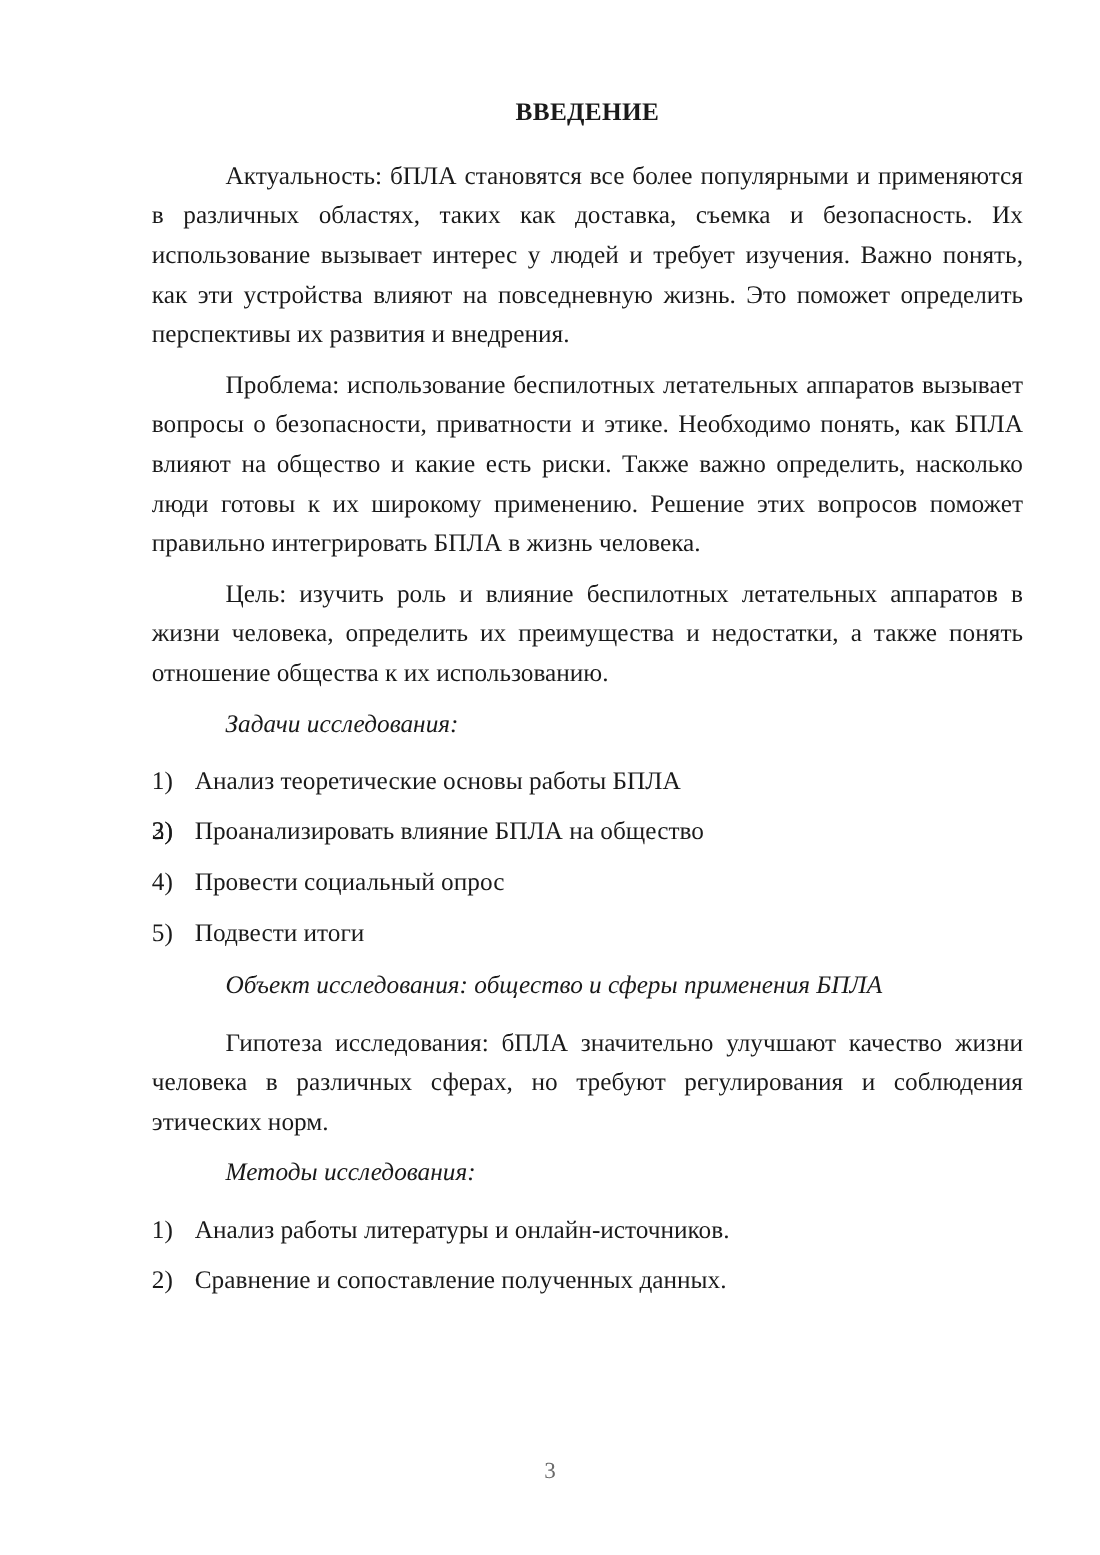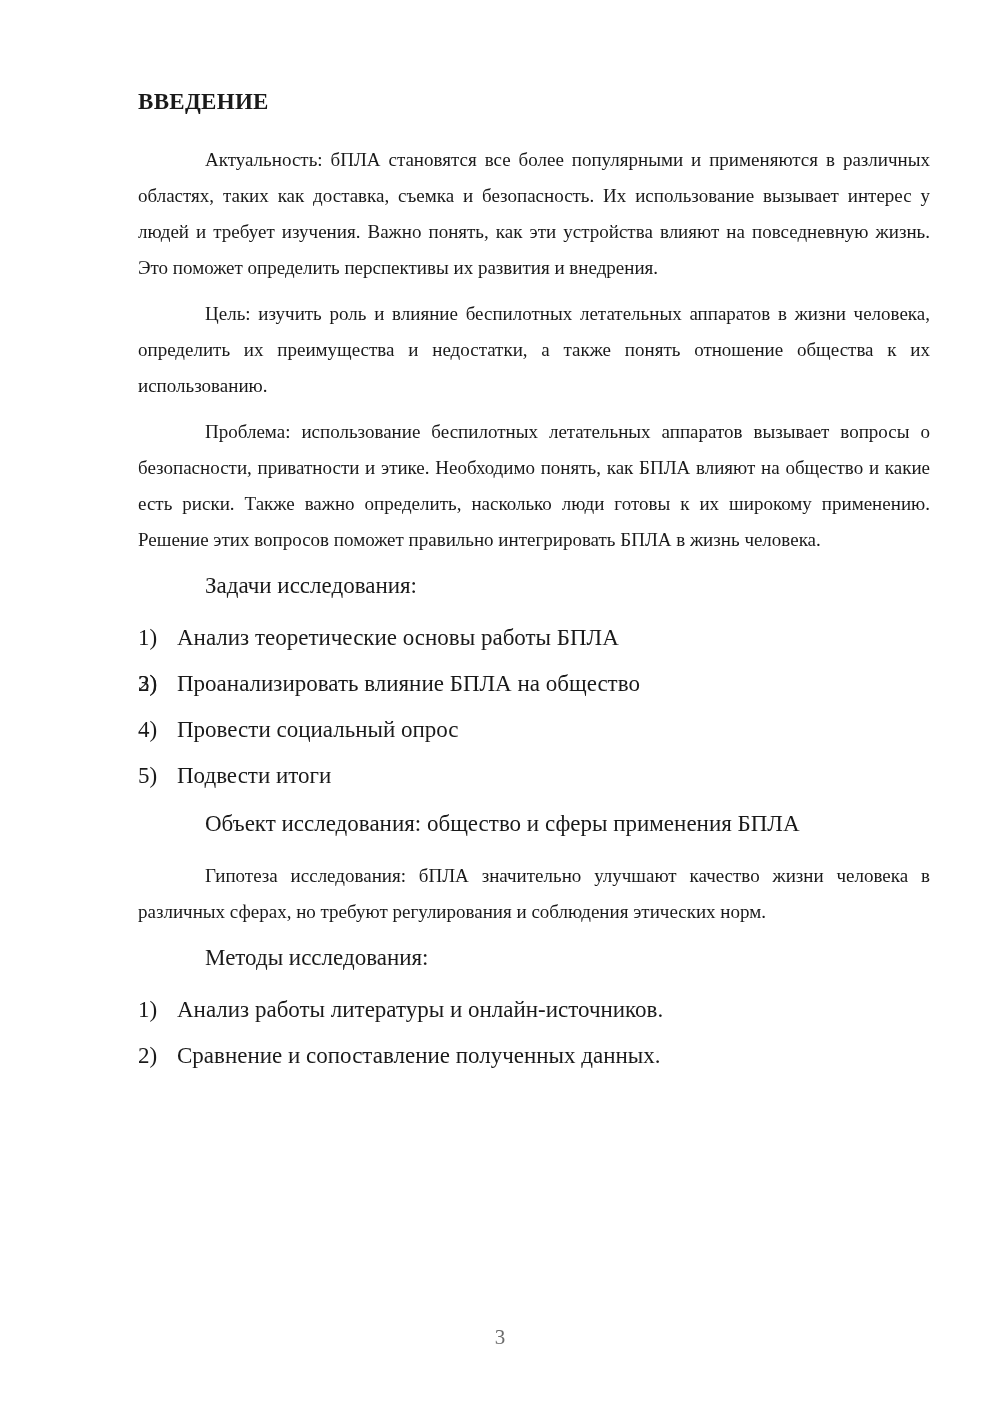--- a/index.html
+++ b/index.html
@@ -23,40 +23,41 @@
   }
   .content {
     position: absolute;
     left: 138px;
     top: 88px;
     width: 792px;
   }
   .doc-title {
     font-size: 23px;
     font-weight: bold;
-    text-align: left;
+    text-align: center;
     letter-spacing: 0.3px;
     margin: 0 0 26px 0;
     line-height: 1.2;
   }
   .para {
-    font-size: 19px;
+    font-size: 23px;
     line-height: 36px;
     text-align: justify;
     text-justify: inter-word;
     text-indent: 67px;
     margin: 0 0 10px 0;
     hyphens: none;
   }
   .lead-line {
     font-size: 23px;
     line-height: 36px;
     text-align: left;
     text-indent: 67px;
     margin: 0 0 16px 0;
+    font-style: italic;
   }
   .list {
     list-style: none;
     margin: 0 0 12px 0;
     padding: 0;
   }
   .list li {
     font-size: 23px;
     line-height: 36px;
     text-align: left;
@@ -84,23 +85,23 @@
 <body>
 
 <div class="page">
 
   <div class="content">
 
     <h1 class="doc-title">ВВЕДЕНИЕ</h1>
 
     <p class="para">Актуальность: бПЛА становятся все более популярными и применяются в различных областях, таких как доставка, съемка и безопасность. Их использование вызывает интерес у людей и требует изучения. Важно понять, как эти устройства влияют на повседневную жизнь. Это поможет определить перспективы их развития и внедрения.</p>
 
+    <p class="para">Проблема: использование беспилотных летательных аппаратов вызывает вопросы о безопасности, приватности и этике. Необходимо понять, как БПЛА влияют на общество и какие есть риски. Также важно определить, насколько люди готовы к их широкому применению. Решение этих вопросов поможет правильно интегрировать БПЛА в жизнь человека.</p>
+
     <p class="para">Цель: изучить роль и влияние беспилотных летательных аппаратов в жизни человека, определить их преимущества и недостатки, а также понять отношение общества к их использованию.</p>
-
-    <p class="para">Проблема: использование беспилотных летательных аппаратов вызывает вопросы о безопасности, приватности и этике. Необходимо понять, как БПЛА влияют на общество и какие есть риски. Также важно определить, насколько люди готовы к их широкому применению. Решение этих вопросов поможет правильно интегрировать БПЛА в жизнь человека.</p>
 
     <p class="lead-line">Задачи исследования:</p>
 
     <ul class="list">
       <li>
         <span class="marker">1)</span>
         <span>Анализ теоретические основы работы БПЛА</span>
       </li>
       <li>
         <span class="marker">2)</span>

